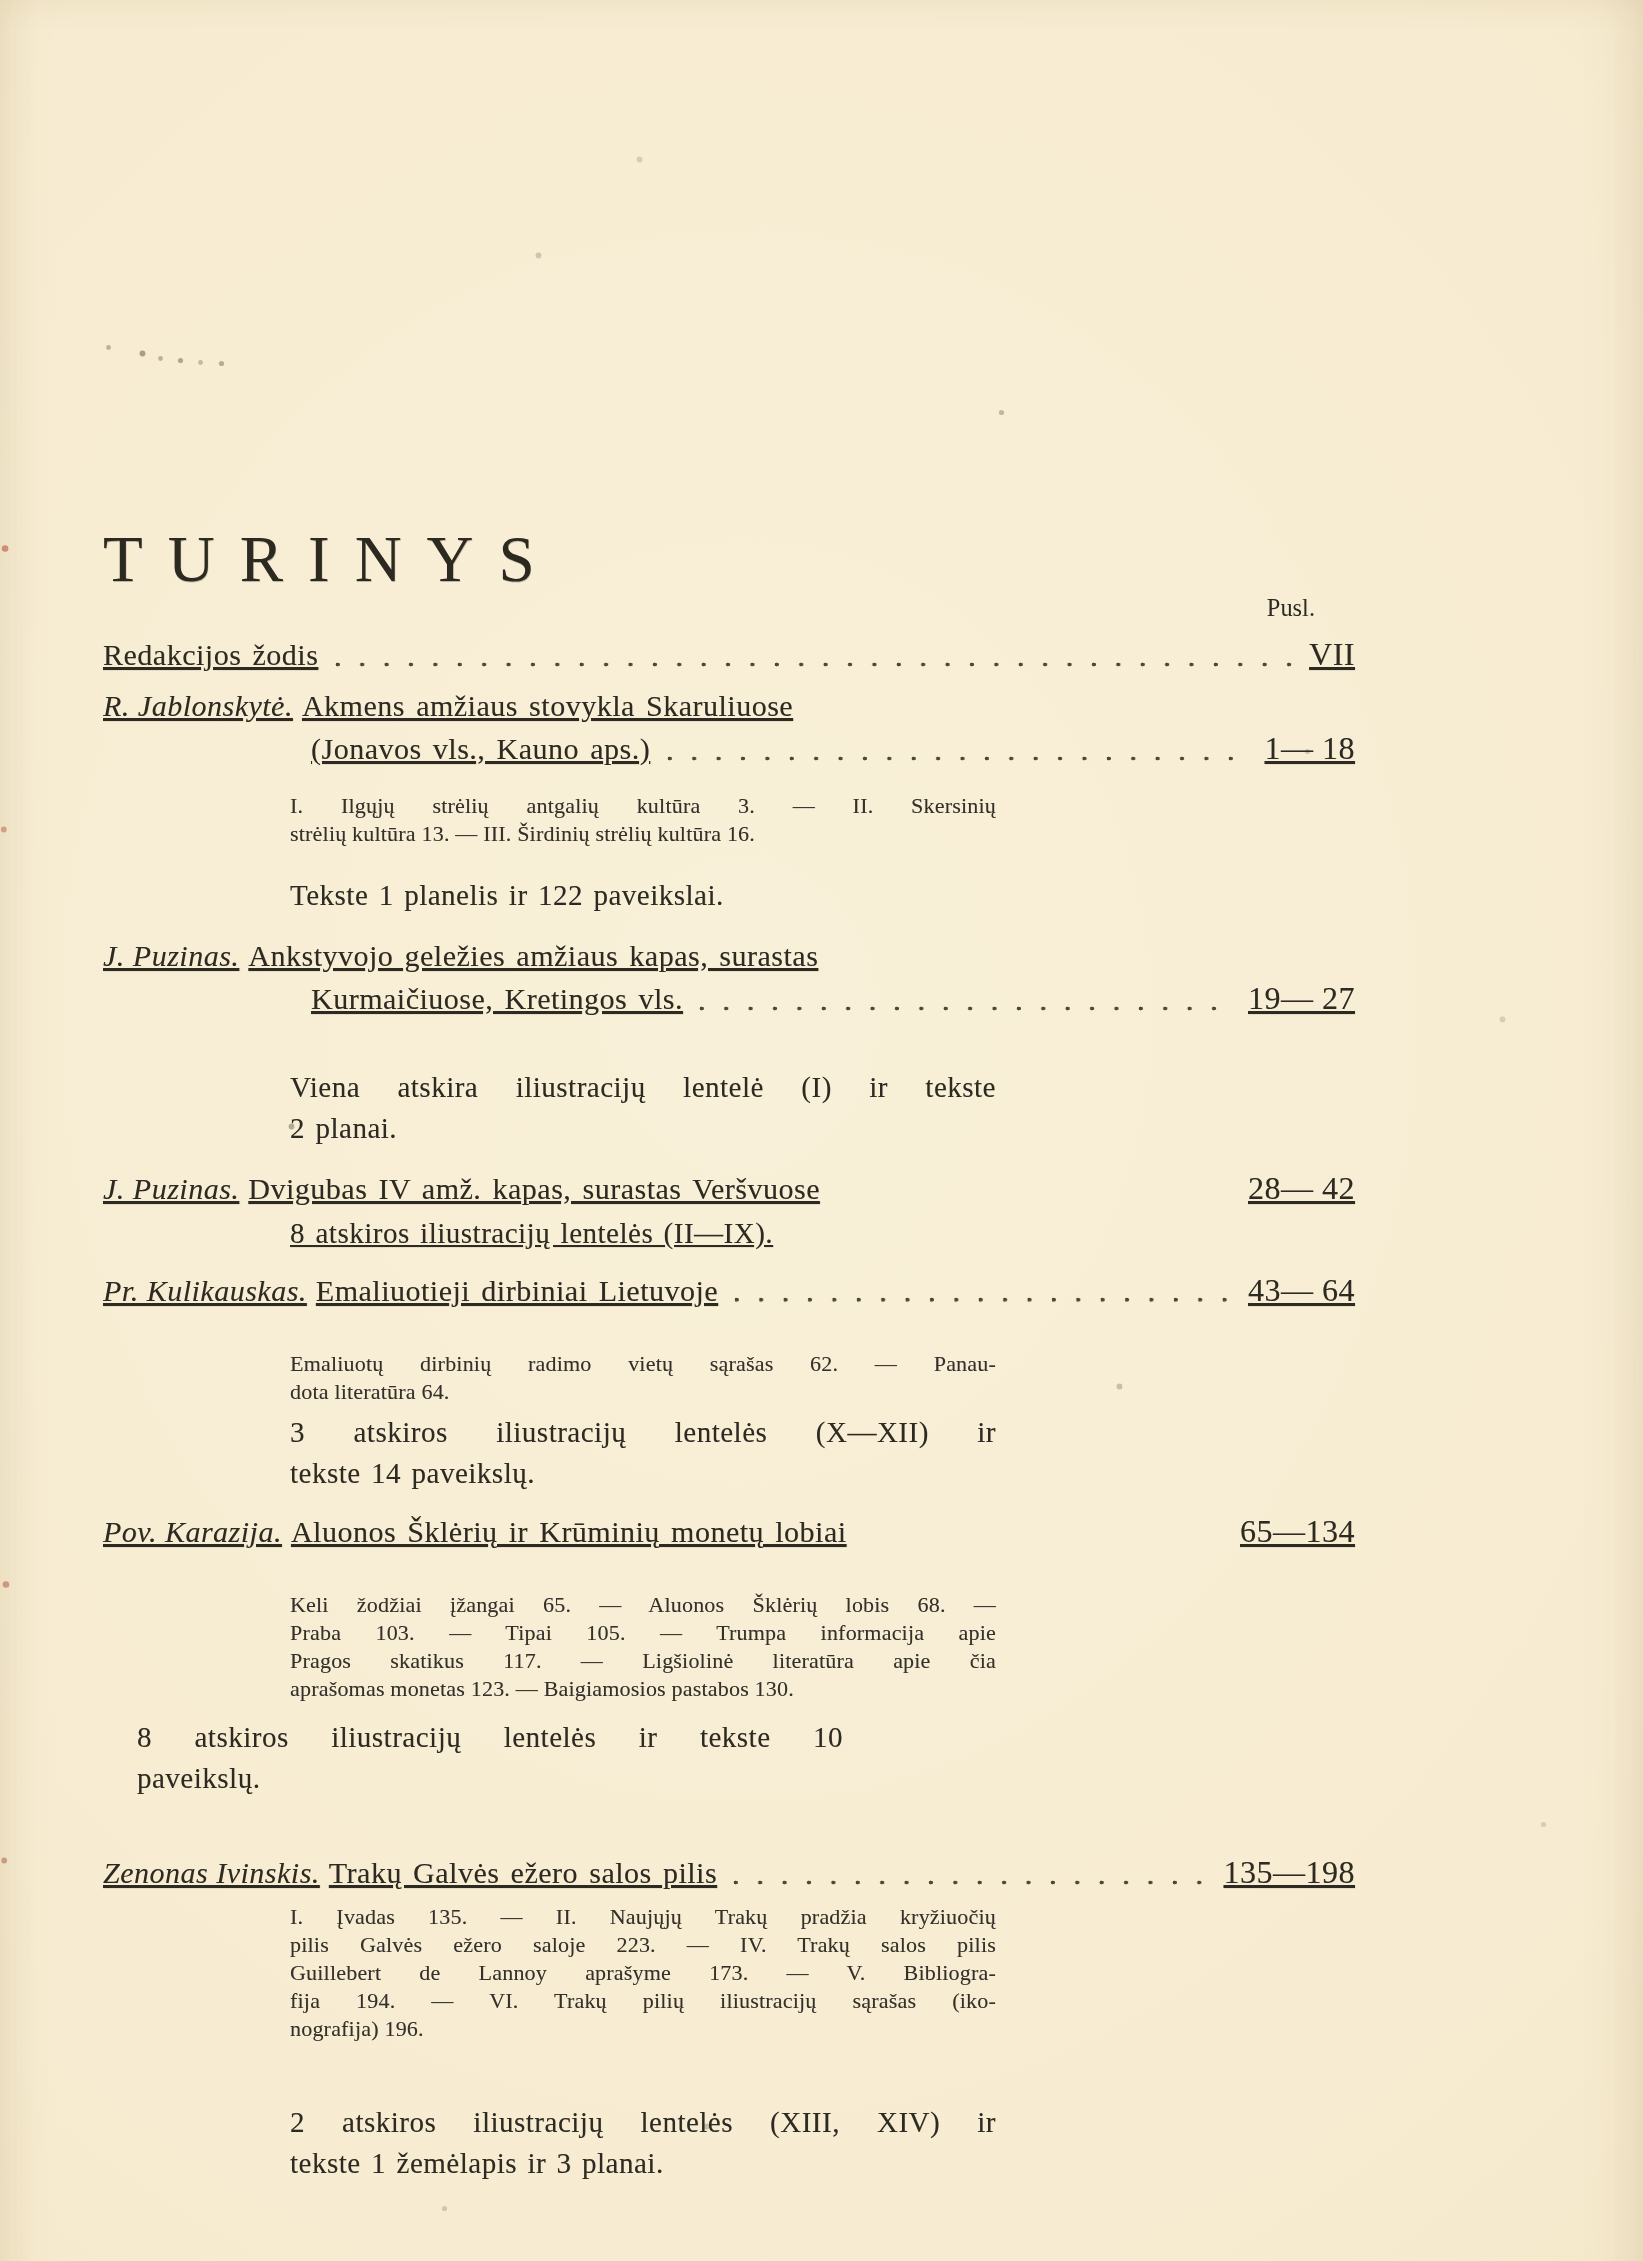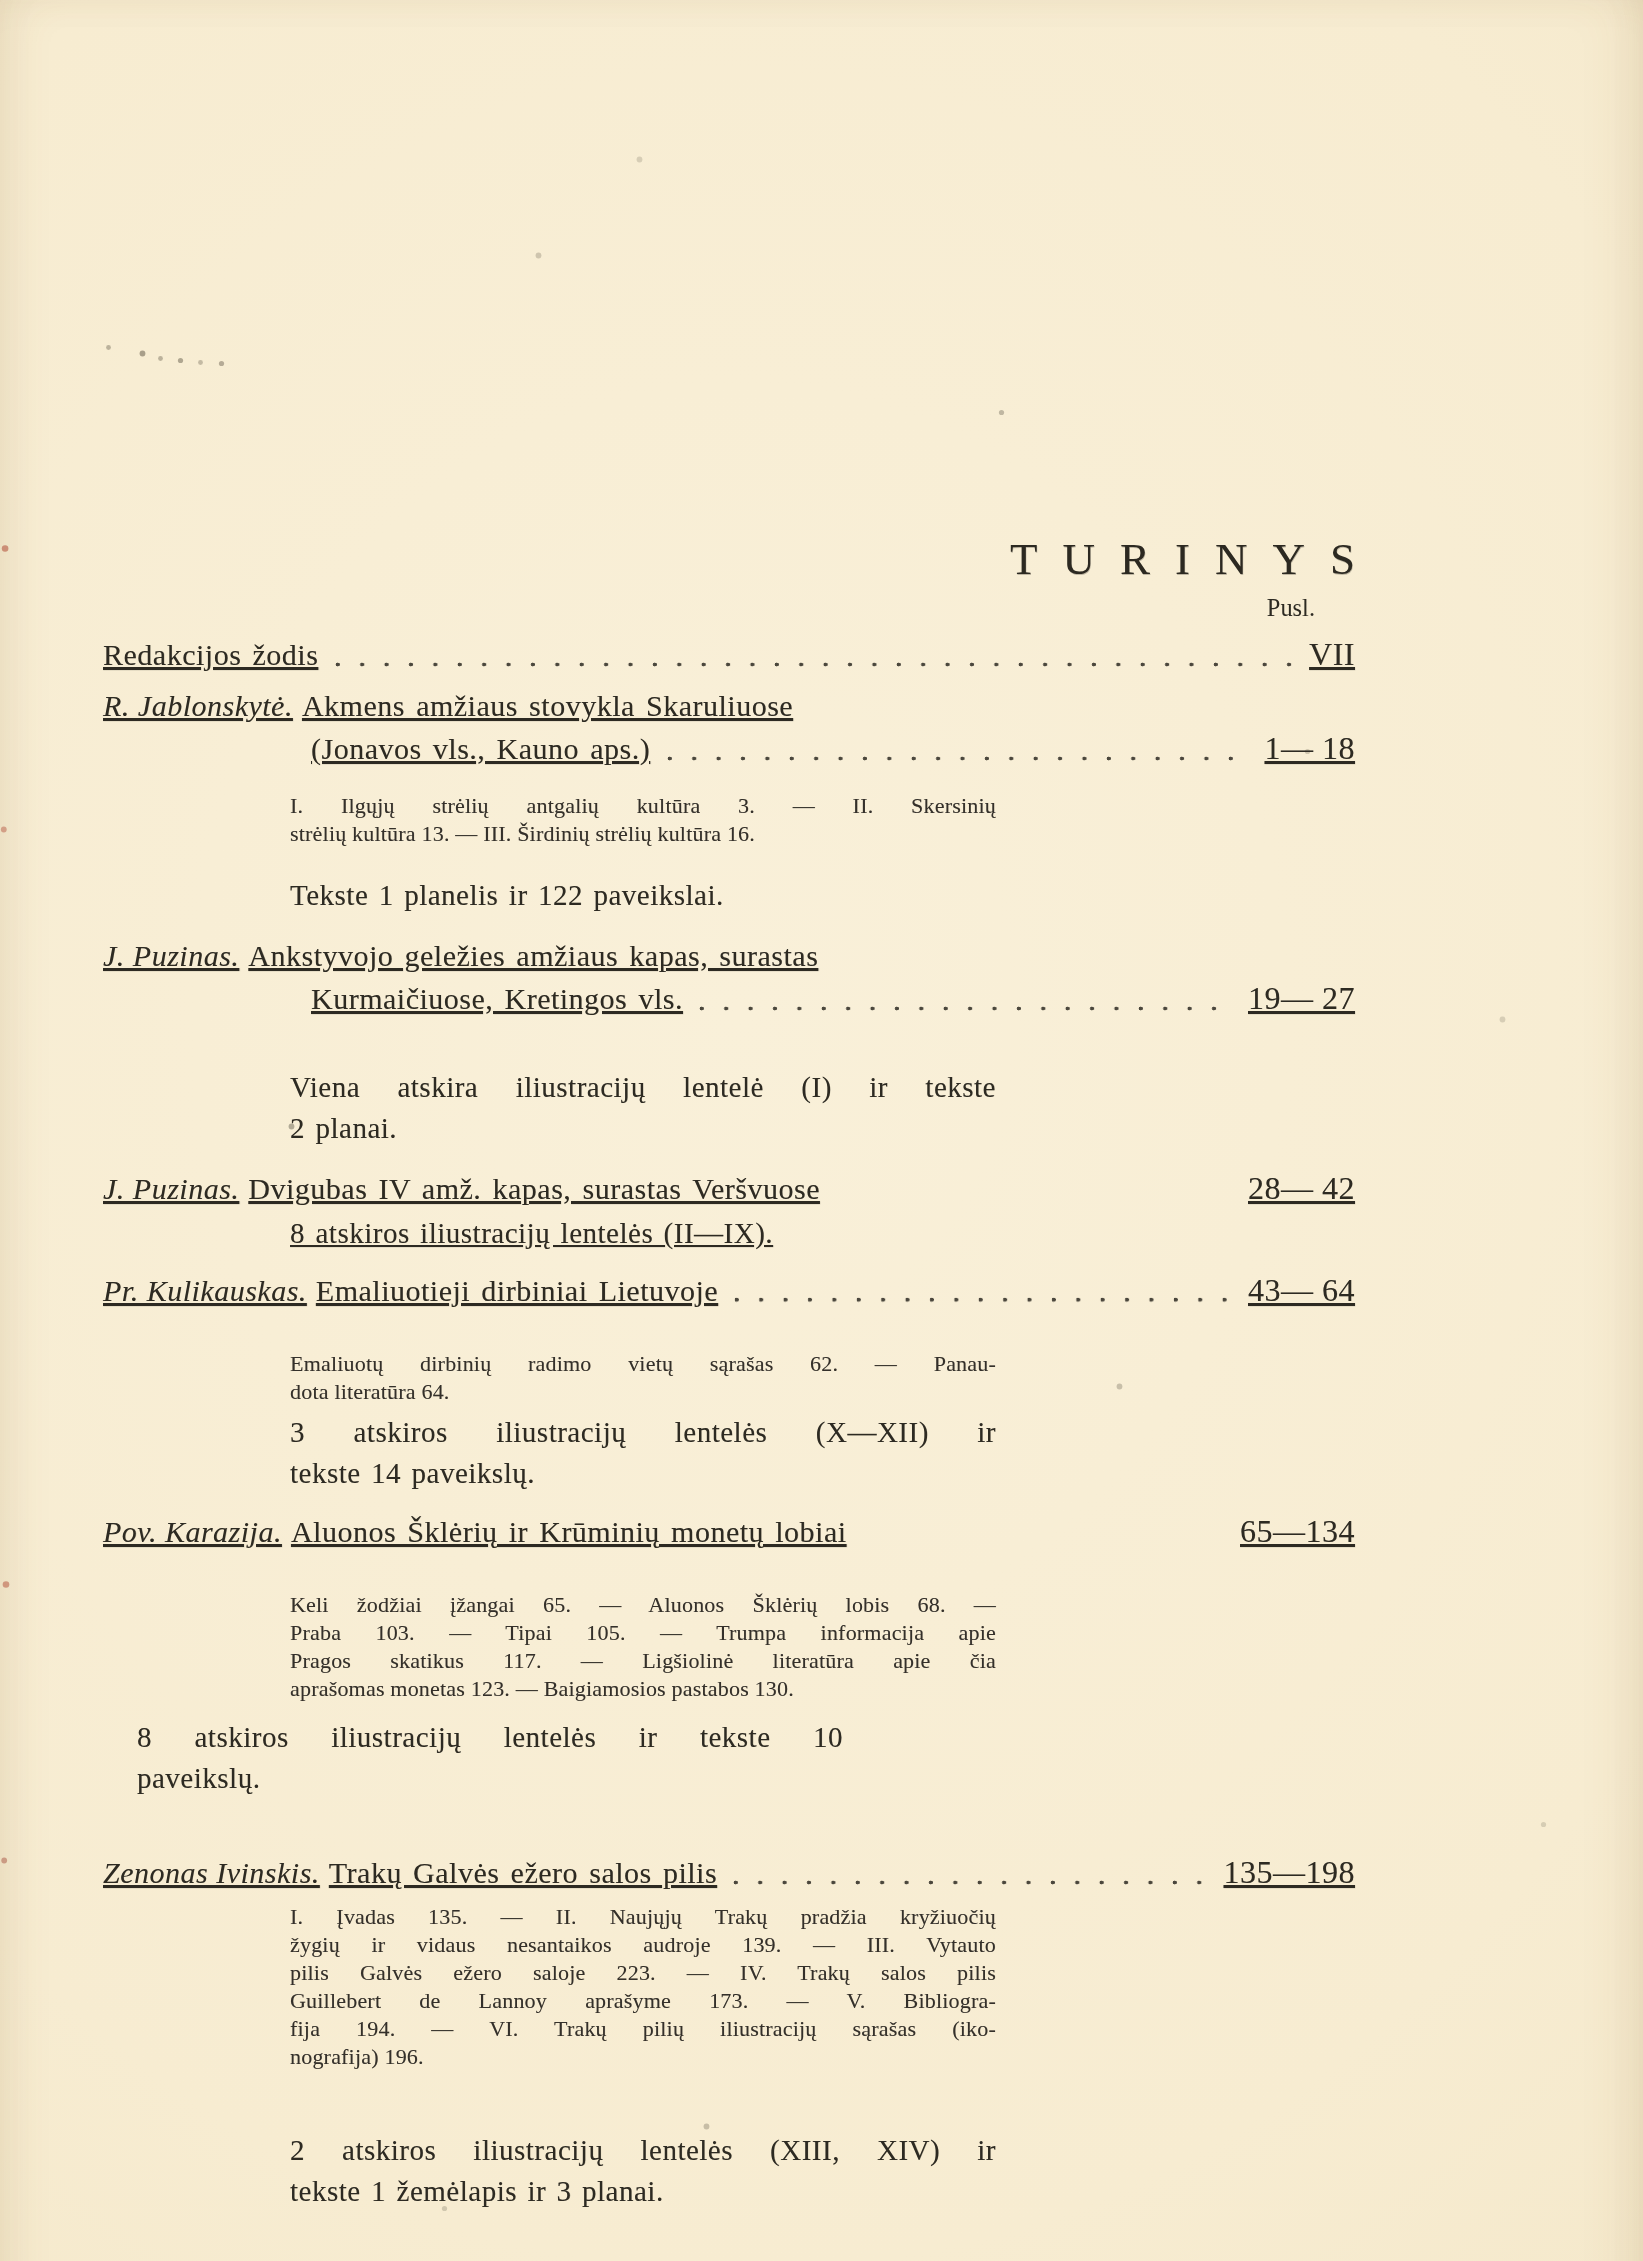--- a/index.html
+++ b/index.html
@@ -7,21 +7,21 @@
     position:relative;
     width:1643px;height:2536px;
     background:radial-gradient(ellipse 120% 90% at 45% 40%, #f9f0d9 0%, #f7ecd1 55%, #f2e4c3 100%);
     box-shadow:inset 22.6px 0 54px -22.6px rgba(130,95,45,.14), inset -32px 0 63px -32px rgba(130,95,45,.16), inset 0 -36px 72px -36px rgba(130,95,45,.12);
     font-family:"Liberation Serif","DejaVu Serif",serif;
     color:#2d2a22;
     overflow:hidden;
   }
   .content{position:absolute;left:103px;top:0;width:1252px;padding-top:531px;}
   .title{
-    font-size:45px;line-height:56px;text-align:right;
+    font-size:65px;line-height:56px;text-align:left;
     letter-spacing:25px;margin-right:-25px;
     color:#2c2921;text-shadow:0.5px 0.5px 0.5px rgba(44,41,33,.28);
     white-space:nowrap;
   }
   .pusl-row{margin-top:7.2px;text-align:right;padding-right:40px;font-size:24.4px;line-height:27px;}
   .line{display:flex;align-items:flex-end;font-size:30px;line-height:43px;text-shadow:0.3px 0.3px 0.4px rgba(45,42,34,.3);text-decoration:underline;}
   .line .etext{word-spacing:3.2px;letter-spacing:0.5px;}
   .line .author{font-style:italic;margin-right:9px;letter-spacing:0.5px;}
   .line.cont{padding-left:208px;}
   .leader{
@@ -162,21 +162,20 @@
         </div>
         <div class="entry" style="margin-top: 52px;">
           <div class="line">
             <span class="author">Zenonas Ivinskis.</span>
             <span class="etext">Trakų Galvės ežero salos pilis</span>
             <span class="leader"></span>
             <span class="pages">135—198</span>
           </div>
           <div class="notes" style="margin-top: 9px;">
             <div class="note just">I. Įvadas 135. — II. Naujųjų Trakų pradžia kryžiuočių</div>
-            <div class="note just">žygių ir vidaus nesantaikos audroje 139. — III. Vytauto</div>
             <div class="note just">pilis Galvės ežero saloje 223. — IV. Trakų salos pilis</div>
             <div class="note just">Guillebert de Lannoy aprašyme 173. — V. Bibliogra-</div>
             <div class="note just">fija 194. — VI. Trakų pilių iliustracijų sąrašas (iko-</div>
             <div class="note">nografija) 196.</div>
           </div>
           <div class="extras" style="margin-top: 59px;">
             <div class="extra just">2 atskiros iliustracijų lentelės (XIII, XIV) ir</div>
             <div class="extra">tekste 1 žemėlapis ir 3 planai.</div>
           </div>
         </div>

